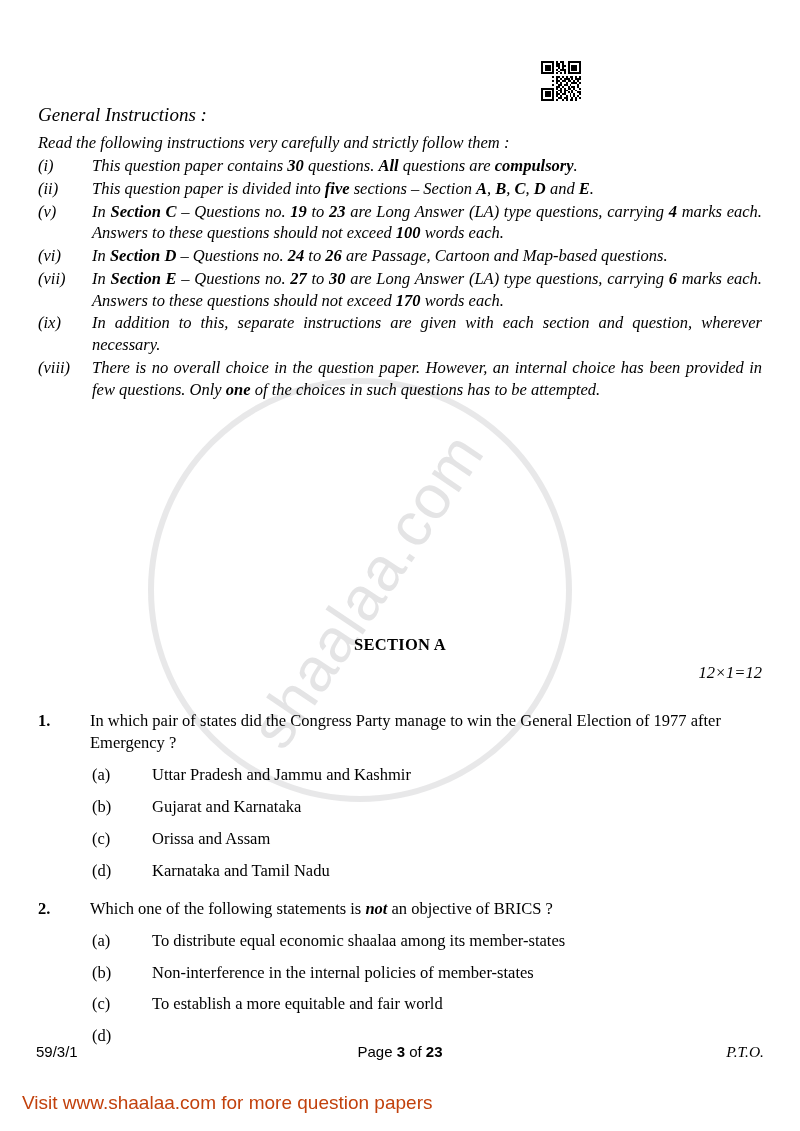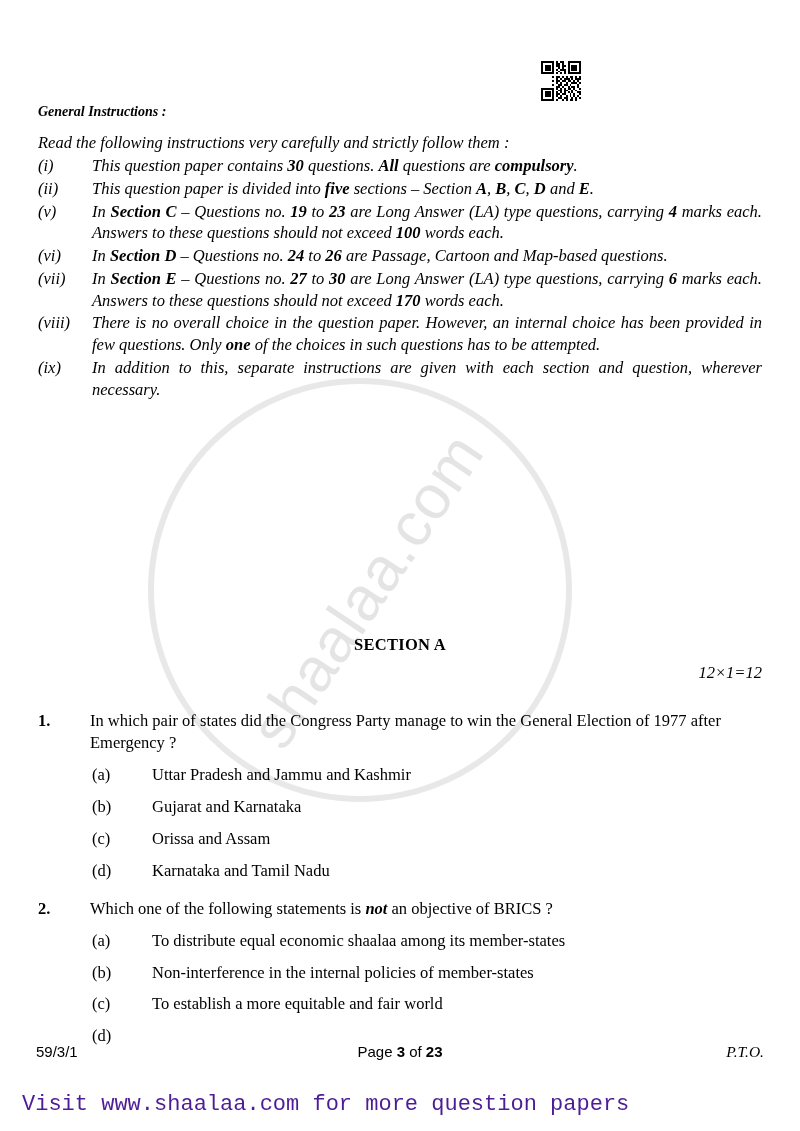--- a/index.html
+++ b/index.html
@@ -72,22 +72,22 @@
     position: relative;
     z-index: 1;
     padding: 0;
   }
 
   .gi-title {
     position: absolute;
     left: 38px;
     top: 104px;
     font-style: italic;
-    font-weight: bold;
-    font-size: 14px;
+    font-weight: normal;
+    font-size: 19px;
   }
 
   .gi-lead {
     position: absolute;
     left: 38px;
     top: 133px;
     font-style: italic;
     font-size: 16.5px;
   }
 
@@ -208,23 +208,23 @@
     top: 0;
     font-family: "Liberation Serif", "DejaVu Serif", serif;
     font-style: italic;
     font-size: 15.5px;
   }
 
   .promo {
     position: absolute;
     left: 22px;
     top: 1092px;
-    font-family: Liberation Mono, monospace;
-    font-size: 22px;
-    color: #4c1d95;
+    font-family: Liberation Sans, sans-serif;
+    font-size: 19px;
+    color: #c2410c;
   }
 </style>
 </head>
 <body>
 
 <div class="page">
 
   <div class="watermark">
     <div class="wm-circle"></div>
     <div class="wm-text">shaalaa.com</div>
@@ -361,26 +361,26 @@
         </div>
         <div class="ins-row">
           <div class="ins-num">(vi)</div>
           <div class="ins-body">In <b>Section D</b> – Questions no. <b>24</b> to <b>26</b> are Passage, Cartoon and Map-based questions.</div>
         </div>
         <div class="ins-row">
           <div class="ins-num">(vii)</div>
           <div class="ins-body">In <b>Section E</b> – Questions no. <b>27</b> to <b>30</b> are Long Answer (LA) type questions, carrying <b>6</b> marks each. Answers to these questions should not exceed <b>170</b> words each.</div>
         </div>
         <div class="ins-row">
+          <div class="ins-num">(ix)</div>
+          <div class="ins-body">In addition to this, separate instructions are given with each section and question, wherever necessary.</div>
+        </div>
+        <div class="ins-row">
           <div class="ins-num">(viii)</div>
           <div class="ins-body">There is no overall choice in the question paper. However, an internal choice has been provided in few questions. Only <b>one</b> of the choices in such questions has to be attempted.</div>
-        </div>
-        <div class="ins-row">
-          <div class="ins-num">(ix)</div>
-          <div class="ins-body">In addition to this, separate instructions are given with each section and question, wherever necessary.</div>
         </div>
       </div>
 
     <div class="section-head">SECTION A</div>
 
     <div class="section-note">
       <div class="note-line2">
         <span></span>
         <span class="note-marks">12×1=12</span>
       </div>

